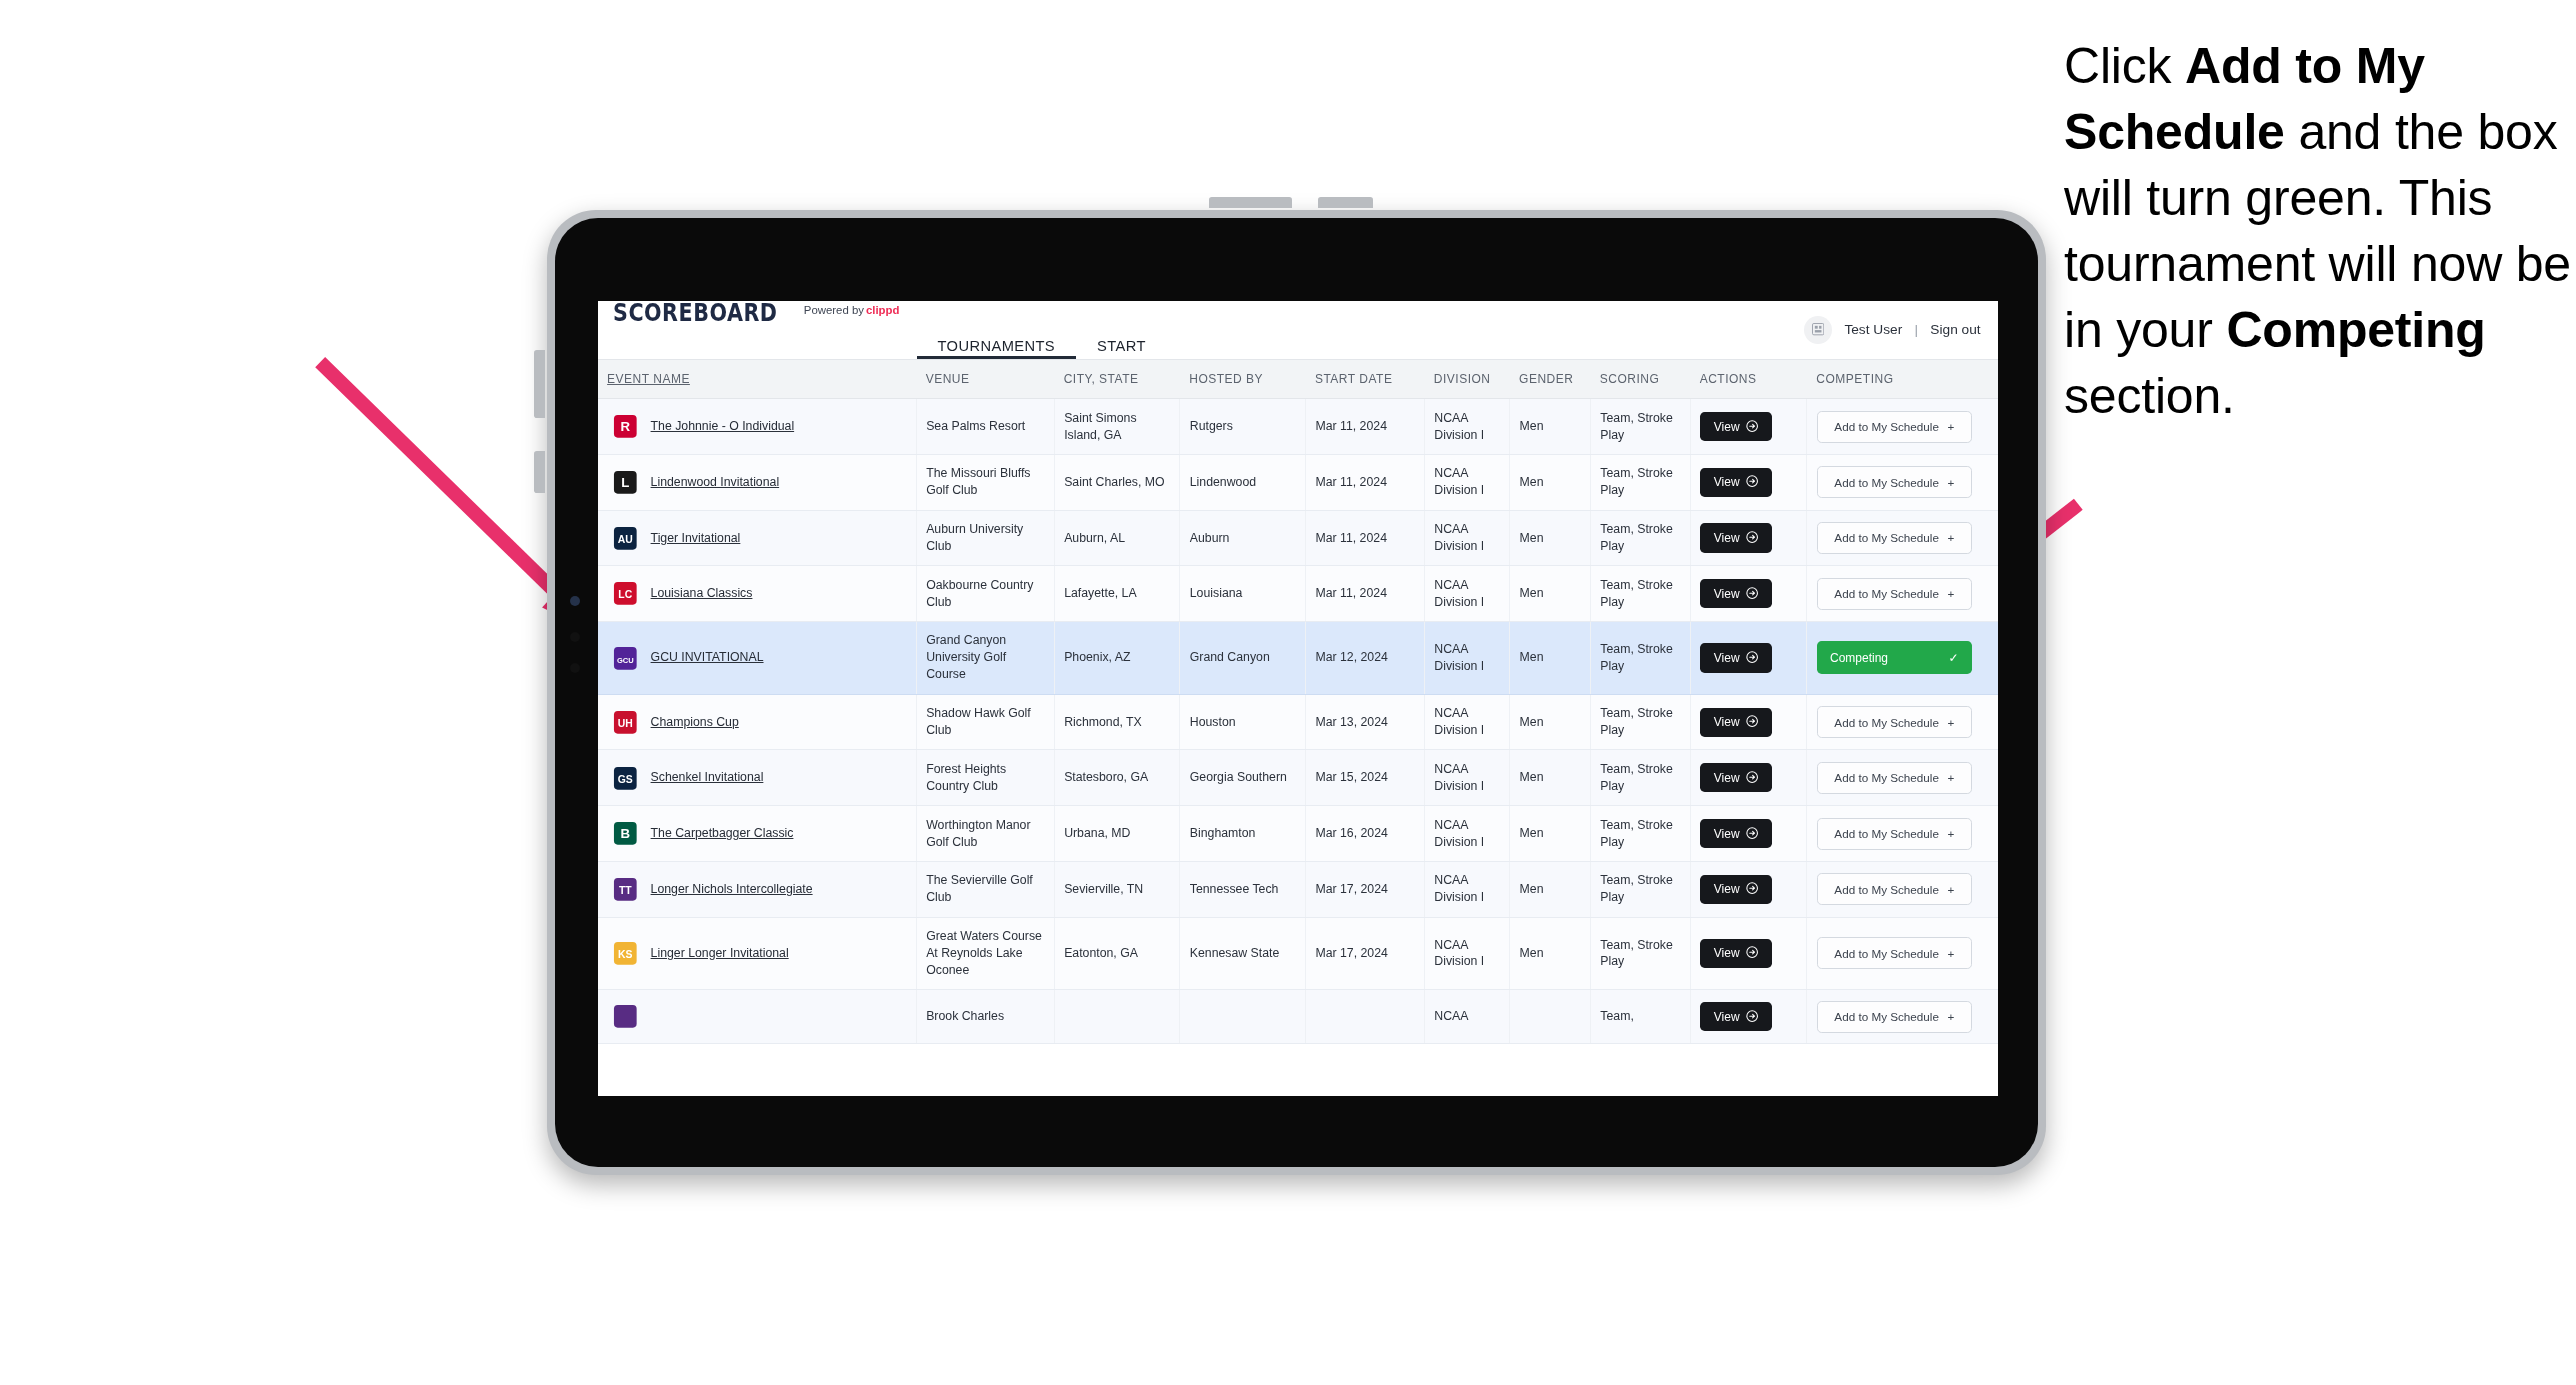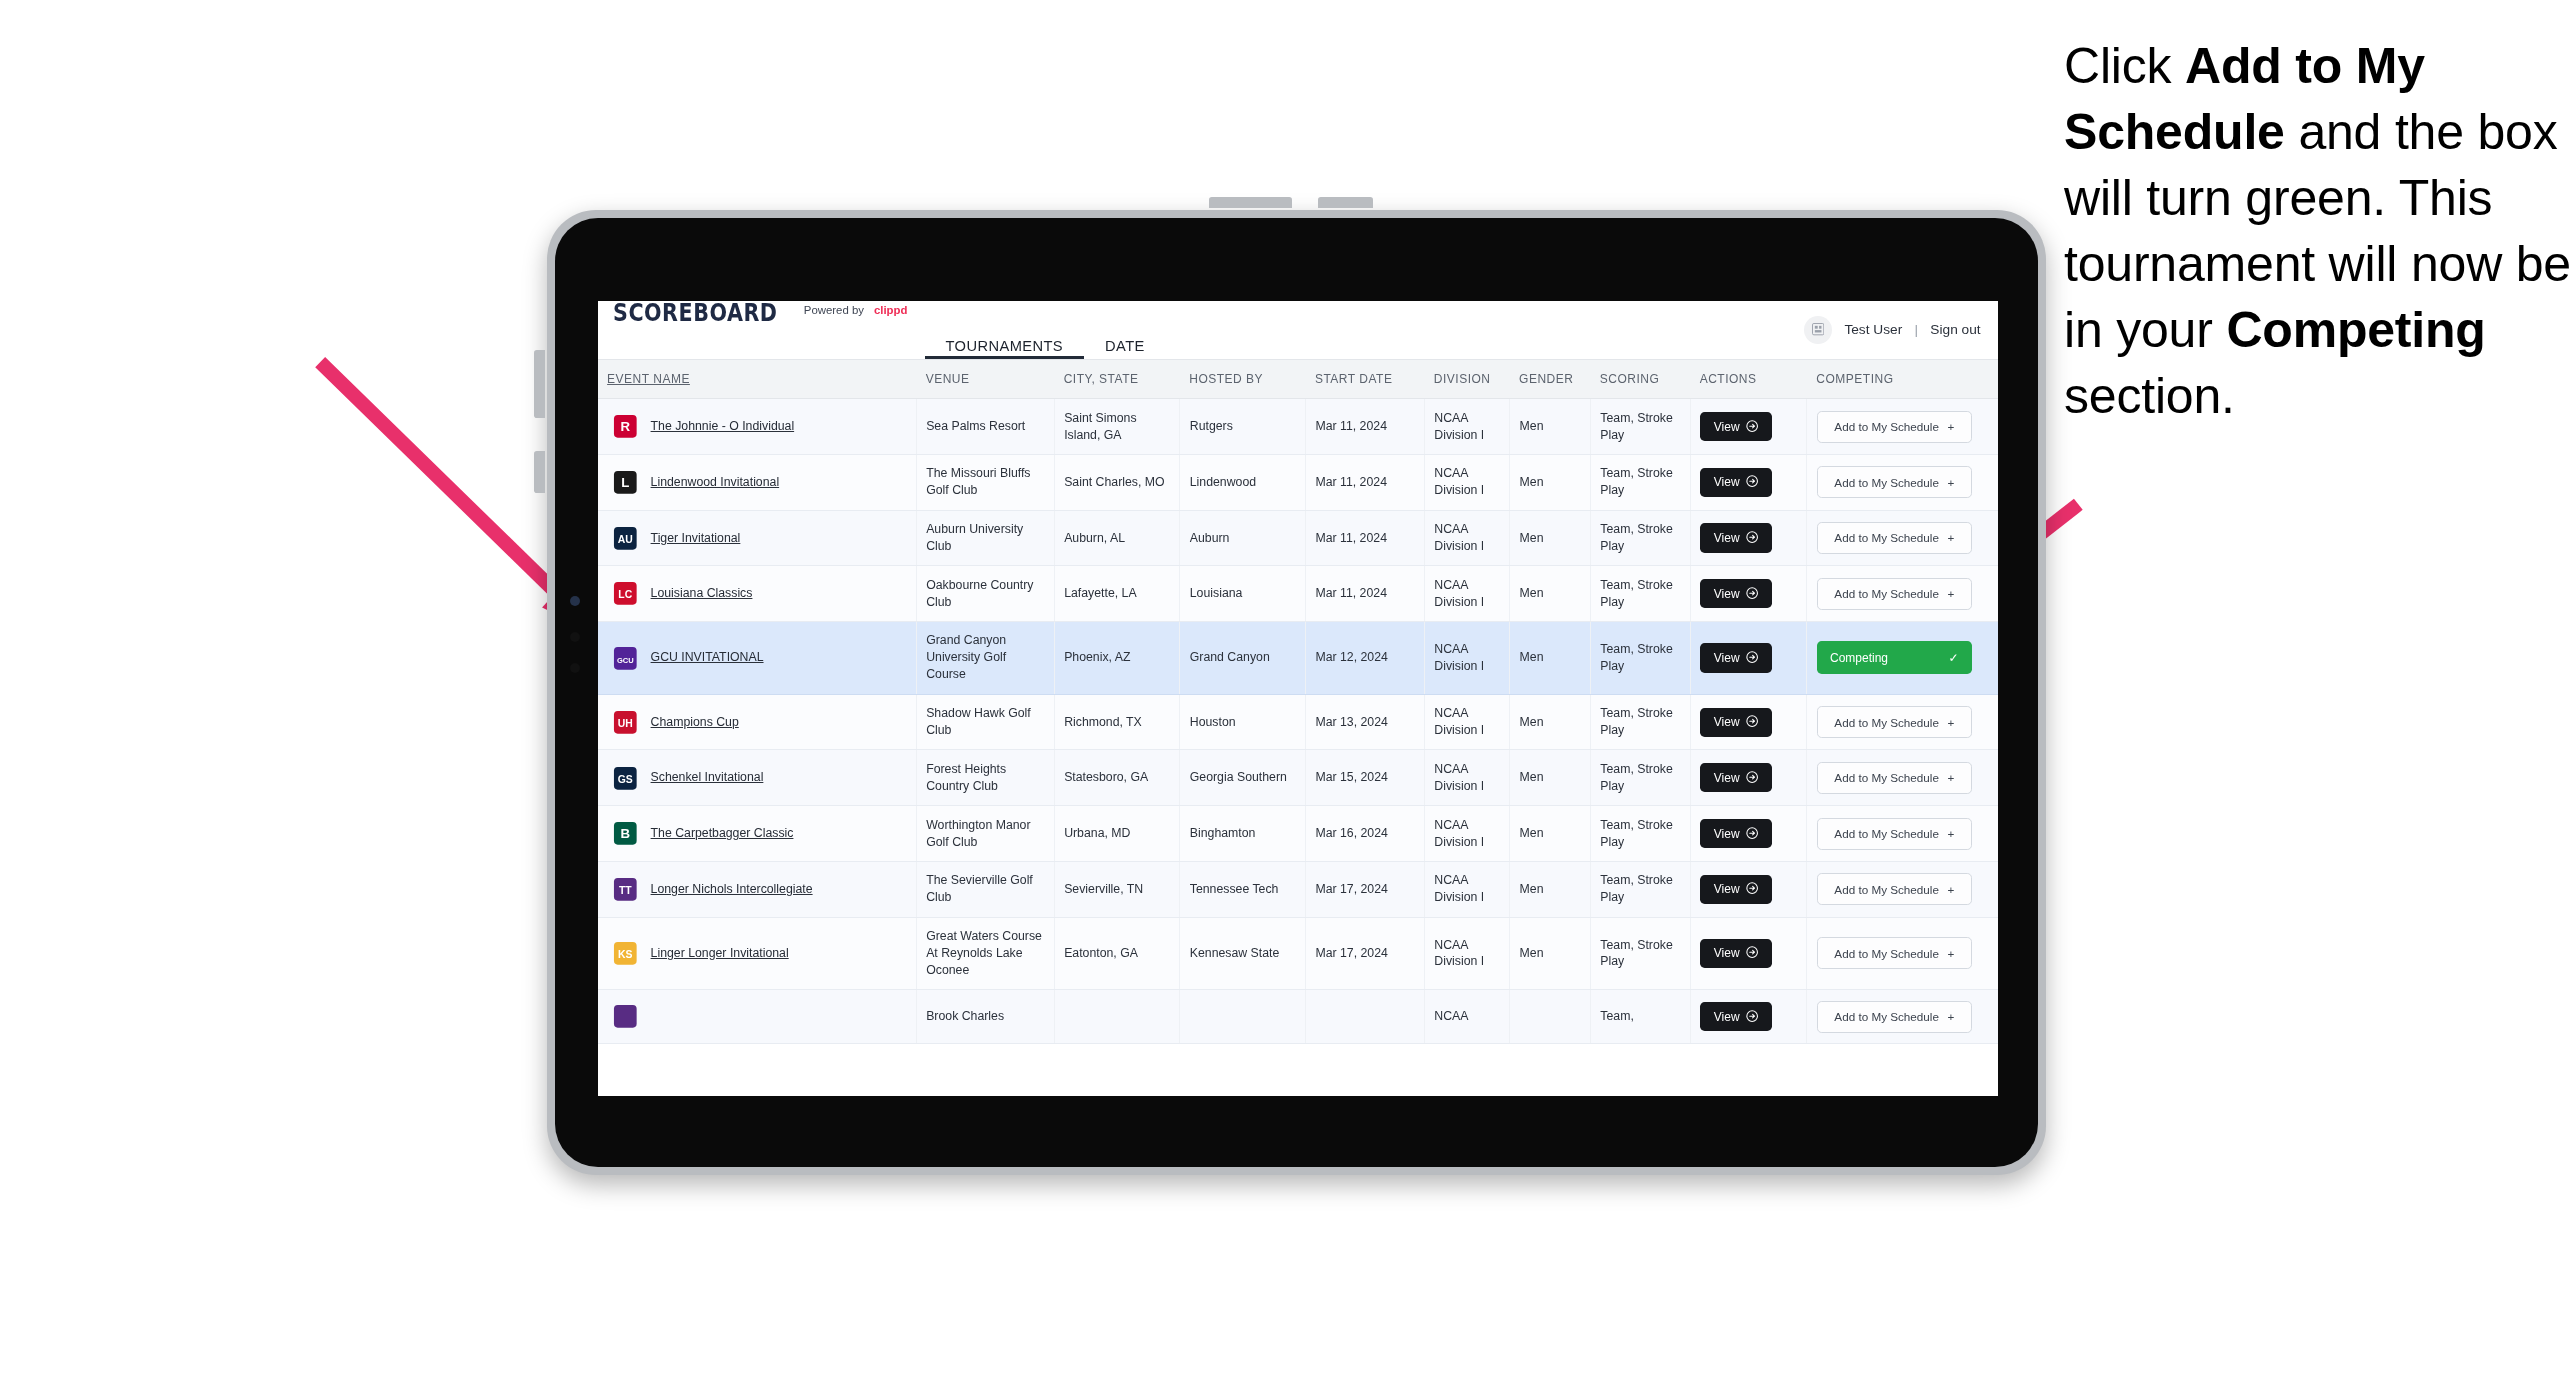--- a/index.html
+++ b/index.html
@@ -65,21 +65,21 @@
     display: flex; align-items: stretch;
     border-bottom: 0.9px solid #e3e6ea;
     position: relative;
   }
   #brand { display: flex; flex-direction: row; justify-content: center; padding: 0 17px 0 15px; }
   #brand-title {
     font-family: "DejaVu Sans", sans-serif;
     font-weight: 700; font-size: 24px; letter-spacing: 0.6px;
     color: #1f2a44; line-height: 1; transform: scaleX(0.86); transform-origin: left center;
   }
-  #brand-sub { font-size: 11.4px; color: #3f4654; margin-top: 3.8px; display: flex; gap: 10px; align-items: baseline; }
+  #brand-sub { font-size: 11.4px; color: #3f4654; margin-top: 3.8px; display: flex; gap: 2px; align-items: baseline; }
   #brand-sub-clippd { color: #ef2d56; font-weight: 700; }
 
   .nav-tab {
     display: flex; align-items: center; padding: 0 21px;
     font-size: 14.7px; color: #1c222c; letter-spacing: 0.4px;
     position: relative; cursor: pointer; margin-top: 32px;
   }
   .nav-tab.active { font-weight: 400; }
   .nav-tab.active::after {
     content: ""; position: absolute; left: 0; right: 0; bottom: 0;
@@ -185,21 +185,21 @@
             <div id="brand-title">SCOREBOARD</div>
             <div id="brand-sub">
               <span>Powered by</span>
               <span id="brand-sub-clippd">clippd</span>
             </div>
           </div>
           <div class="nav-tab active">
             <span>TOURNAMENTS</span>
           </div>
           <div class="nav-tab">
-            <span>DATE</span>
+            <span>START</span>
           </div>
           <div id="nav-right">
             <div id="nav-icon-btn">
               <svg width="12.3" height="12.3" viewBox="0 0 13 13">
                 <rect x="0.5" y="0.5" width="12" height="12" rx="1.5" fill="none" stroke="#9aa0aa" stroke-width="1"></rect>
                 <rect x="3" y="3" width="3" height="3" fill="#9aa0aa"></rect>
                 <rect x="7.5" y="3" width="2.5" height="3" fill="#9aa0aa"></rect>
                 <rect x="3" y="7.5" width="7" height="2.5" fill="#9aa0aa"></rect>
               </svg>
             </div>

